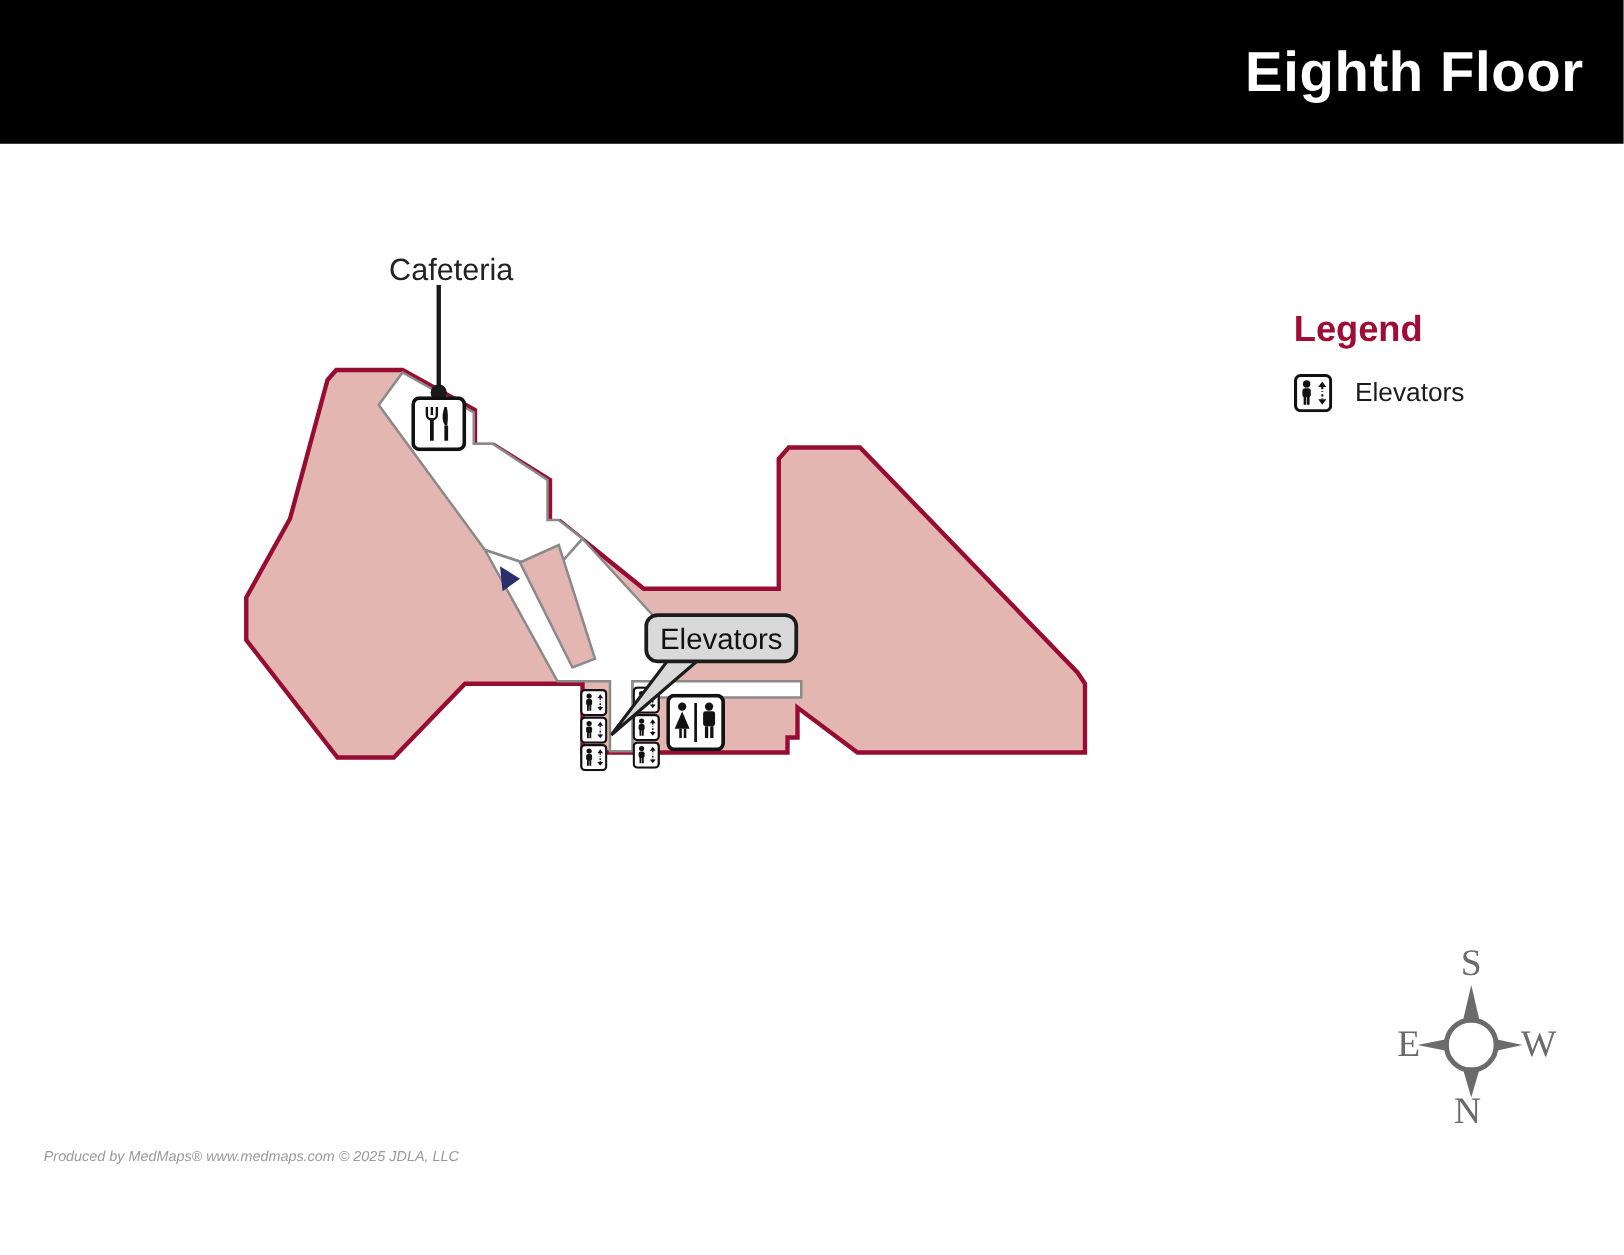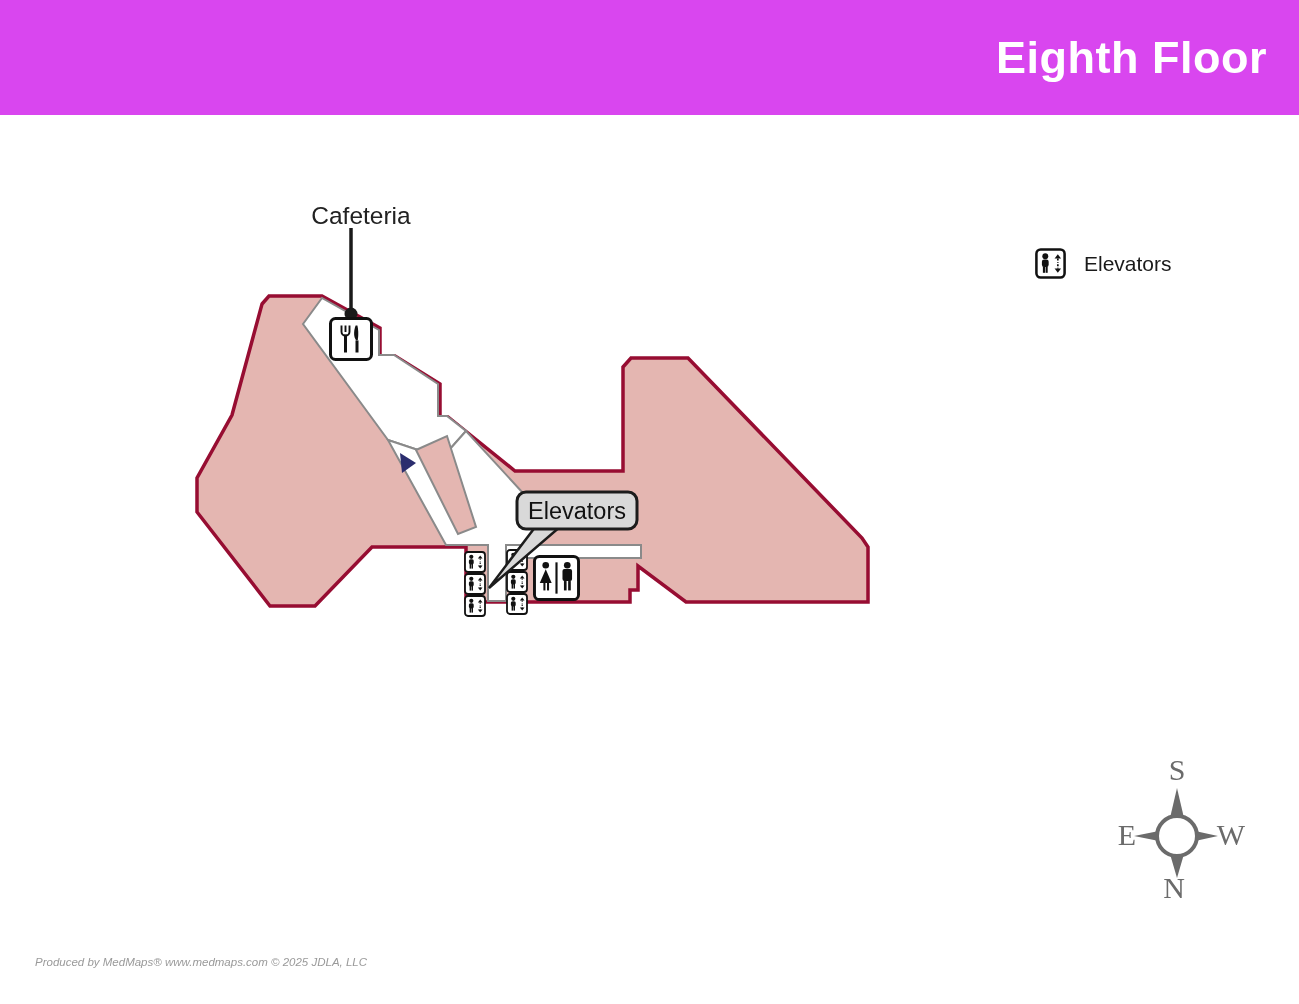--- a/index.html
+++ b/index.html
@@ -1,35 +1,35 @@
 <!DOCTYPE html>
 <html><head>
 <meta charset="utf-8">
 <style>
   html,body{margin:0;padding:0;background:#ffffff;width:1299px;height:1004px;overflow:hidden;
     font-family:"Liberation Sans", sans-serif;}
   .page{position:relative;width:1299px;height:1004px;background:#fff;}
 
   
-  .header{position:absolute;left:0;top:0;width:1299px;height:115px;background:#d946ef;}
+  .header{position:absolute;left:0;top:0;width:1299px;height:115px;background:#000000;}
   .header h1{margin:0;height:115px;line-height:115px;text-align:right;padding-right:32px;
     color:#fff;font-size:45px;font-weight:bold;letter-spacing:.5px;}
 
   
   .map-svg{position:absolute;left:0;top:0;width:1299px;height:1004px;}
 
   
   .legend{position:absolute;left:1035px;top:248px;width:250px;}
   .legend-title{font-size:29px;font-weight:bold;color:#a00c35;margin:0 0 18px 0;}
   .legend-item{display:flex;align-items:center;margin-bottom:16px;}
   .legend-item .licon{flex:0 0 auto;margin-right:18px;display:flex;align-items:center;}
   .legend-item .llabel{font-size:21px;color:#1a1a1a;}
 
   
-  .footer{position:absolute;left:35px;top:956px;font-size:11.5px;font-style:italic;color:#9a9a9a;}
+  .footer{position:absolute;left:35px;top:920px;font-size:11.5px;font-style:italic;color:#9a9a9a;}
 </style>
 </head>
 <body>
 
 <div class="page">
 
   <svg class="map-svg" viewBox="0 0 1299 1004" xmlns="http://www.w3.org/2000/svg">
 
     <defs>
 
@@ -119,20 +119,21 @@
       <text x="-50" y="9" text-anchor="middle" font-family="Liberation Serif, serif" font-size="30" fill="#6b6b6b">E</text>
       <text x="54" y="9" text-anchor="middle" font-family="Liberation Serif, serif" font-size="30" fill="#6b6b6b">W</text>
     </g>
   </svg>
 
   <div class="header">
     <h1>Eighth Floor</h1>
   </div>
 
   <div class="legend">
+    <div class="legend-title">Legend</div>
 
     <div class="legend-item">
       <span class="licon">
         <svg width="31" height="31" viewBox="0 0 22 22">
             <use href="#sym-elevator"></use>
           </svg>
       </span>
       <span class="llabel">Elevators</span>
     </div>
 

